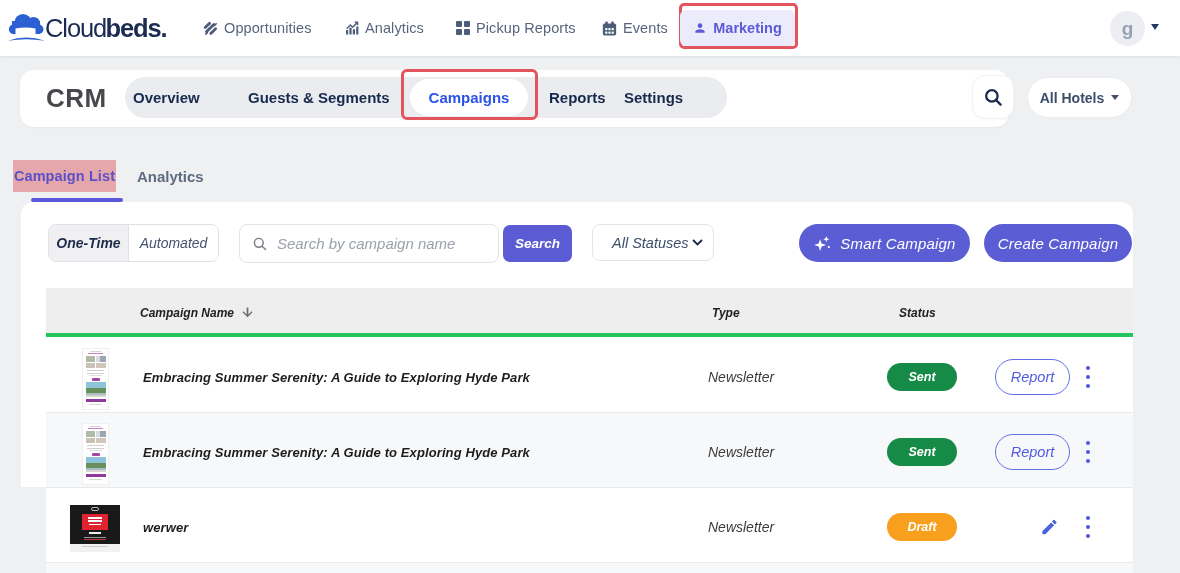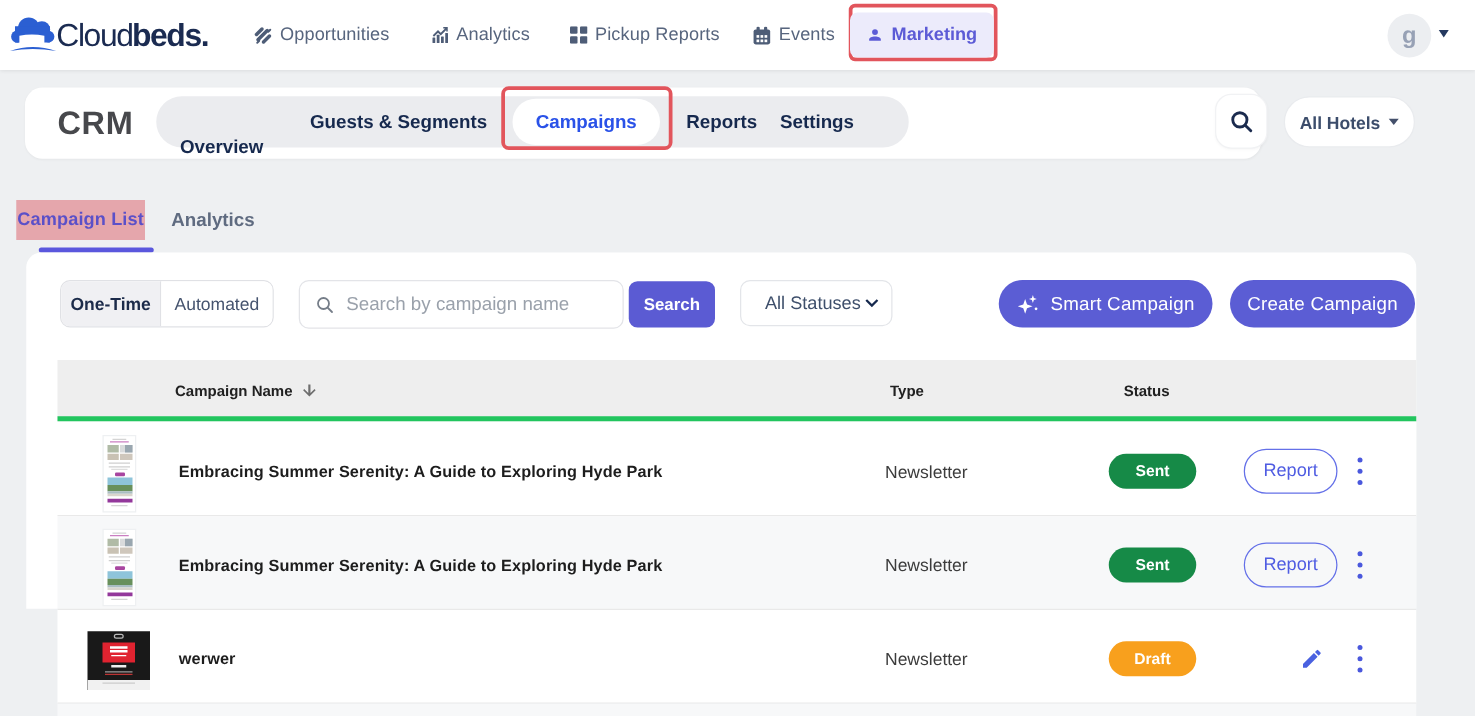--- a/index.html
+++ b/index.html
@@ -25,21 +25,21 @@
 #searchsq { position:absolute; left:953px; top:6px; width:40px; height:42px; background:#fff; border-radius:12px; box-shadow:0 0 0 1px #f1f2f4, 0 1px 3px rgba(0,0,0,0.06); display:flex; align-items:center; justify-content:center; }
 #allhotels { position:absolute; left:1007px; top:7px; width:105px; height:41px; background:#fff; border:1px solid #e9ebee; border-radius:21px; display:flex; align-items:center; justify-content:center; gap:7px; color:#3c4d6b; font-size:14px; font-weight:600; }
 .dcaret { width:0; height:0; border-left:4.5px solid transparent; border-right:4.5px solid transparent; border-top:5.5px solid #44506b; }
 
 
 #cl-tab { position:absolute; left:13px; top:160px; width:103px; height:32px; background:#e5a6ac; display:flex; align-items:center; justify-content:center; color:#5b50c8; font-size:14.5px; font-weight:700; letter-spacing:0.1px; }
 #tpl-tab { position:absolute; left:137px; top:160px; height:32px; display:flex; align-items:center; color:#5f6b80; font-size:15px; font-weight:600; }
 #cl-underline { position:absolute; left:31px; top:198px; width:92px; height:4px; background:#5a57dd; border-radius:2px; }
 
 
-#panel { position:absolute; left:21px; top:202px; width:1112px; height:285px; background:#fff; border-radius:12px 12px 0 0; }
+#panel { position:absolute; left:21px; top:202px; width:1112px; height:285px; background:#fff; border-radius:12px 12px 0 0;font-style:italic; }
 
 
 #toggle { position:absolute; left:27px; top:22px; height:38px; display:flex; border:1px solid #e0e1e5; border-radius:8px; overflow:hidden; }
 .tbtn { display:flex; align-items:center; justify-content:center; font-size:14px; color:#1c2b4a; font-weight:600; }
 #tbtn2 { font-weight:400; color:#45536e; }
 #tbtn1 { width:80px; background:#f0f0f3; border-right:1px solid #e0e1e5; }
 #tbtn2 { width:89px; background:#fff; }
 #searchbox { position:absolute; left:218px; top:22px; width:260px; height:39px; border:1px solid #e3e4e8; border-radius:8px; background:#fff; display:flex; align-items:center; padding-left:12px; gap:9px; color:#9aa1ab; font-size:15px; }
 #searchbtn { position:absolute; left:482px; top:23px; width:69px; height:37px; background:#5b5bd3; border-radius:7px; color:#fff; font-size:13.5px; font-weight:700; display:flex; align-items:center; justify-content:center; }
 #statussel { position:absolute; left:571px; top:22px; width:122px; height:37px; border:1px solid #e3e5e9; border-radius:8px; background:#fff; display:flex; align-items:center; justify-content:space-between; padding:0 10px 0 19px; color:#3e4f6b; font-size:14.5px; }
@@ -138,21 +138,21 @@
     <path d="M9.5 28.9 L9.5 22.6 Q19.5 20.4 29.5 22.6 L29.5 28.9 Z" fill="#ffffff"></path>
     <path d="M2 34.8 Q20 28.4 39 34.8 Q20 31.6 2 34.8 Z" fill="#2b5fd2"></path>
     <text x="39" y="30.8" font-family="Liberation Sans, sans-serif" font-size="25.5" letter-spacing="-1.1" fill="#1b2b51">Cloud</text>
     <text x="99.5" y="30.8" font-family="Liberation Sans, sans-serif" font-size="25.5" letter-spacing="-1.1" font-weight="bold" fill="#1b2b51">beds.</text>
   </svg>
 </div>
 
 <div id="crmbar">
   <div id="crmtitle">CRM</div>
   <div id="tabbar">
-    <span class="ttab" style="left:19px;margin-top:20px;">Overview</span>
+    <span class="ttab" style="left:8px;">Overview</span>
     <span class="ttab" style="left:123px;">Guests &amp; Segments</span>
     <span class="ttab" id="camp-pill">Campaigns</span>
     <span class="ttab" style="left:424px;">Reports</span>
     <span class="ttab" style="left:499px;">Settings</span>
     <div id="camp-red"></div>
   </div>
   <div id="searchsq">
     <svg width="19" height="19" viewBox="0 0 20 20" fill="none" stroke="#1b2b4e" stroke-width="2.4">
         <circle cx="8.3" cy="8.3" r="6"></circle>
         <line x1="13" y1="13" x2="17.5" y2="17.5" stroke-linecap="round"></line>

